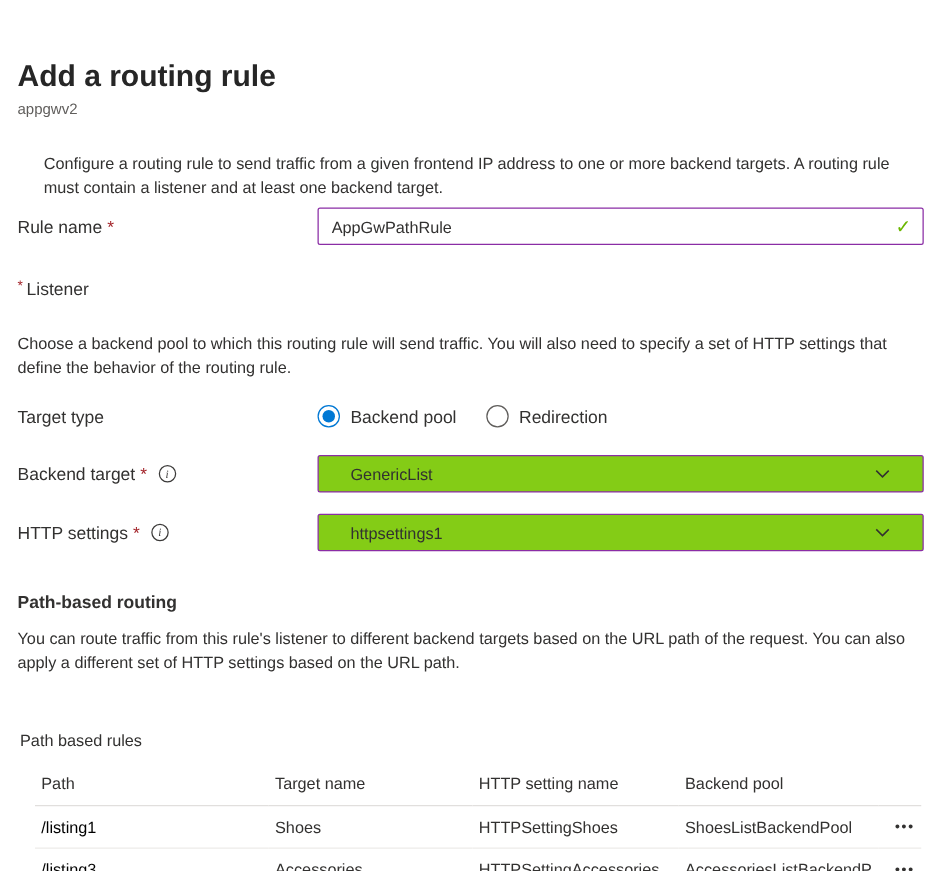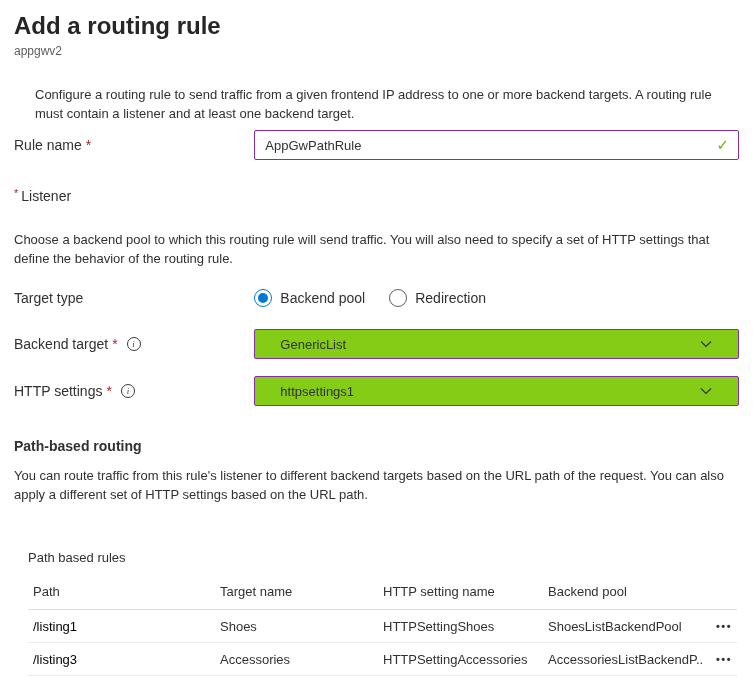--- a/index.html
+++ b/index.html
@@ -6,21 +6,21 @@
   html, body { width: 753px; height: 697px; }
   body {
     font-family: "Liberation Sans", "DejaVu Sans", sans-serif;
     background: #ffffff;
     color: #323130;
     overflow: hidden;
   }
   .page { padding: 12px 14px 0 14px; width: 753px; }
 
   
-  .title { font-size: 24px; font-weight: 600; line-height: 28px; color: #262626; }
+  .title { font-size: 24px; font-weight: 600; line-height: 28px; color: #262626; margin-top: 36px; }
   .subtitle { font-size: 12px; color: #605e5c; margin-top: 4px; }
   .intro { font-size: 13px; line-height: 19px; margin-top: 27px; max-width: 722px; color: #323130; margin-left: 21px; }
 
   
   .form-row { display: flex; align-items: center; }
   .form-label-cell { width: 244px; font-size: 14px; color: #323130; display: flex; align-items: center; }
   .required { color: #a4262c; margin-left: 4px; }
   .field-cell { width: 492px; position: relative; }
 
   .row-rulename { margin-top: 7px; }
@@ -67,21 +67,21 @@
     width: 100%; height: 30px; border: 1px solid #8a2da5; border-radius: 2px;
     display: flex; align-items: center; justify-content: space-between;
     padding: 0 25px; font-size: 13px; color: #323130; cursor: pointer; background: #84cc16;
   }
   .chevron { width: 14px; height: 14px; flex: none; }
 
   
   .section-heading { font-size: 14px; font-weight: 700; margin-top: 32px; color: #323130; }
   .pbr-desc { font-size: 13px; line-height: 19px; margin-top: 12px; max-width: 722px; }
 
-  .table-label { font-size: 13px; color: #323130; margin-top: 46px; margin-left: 14px; }
+  .table-label { font-size: 13px; color: #323130; margin-top: 46px; margin-left: 2px; }
 
   table.rules { border-collapse: collapse; margin: 10px 0 0 14px; width: 709px; table-layout: fixed; }
   table.rules th {
     text-align: left; font-weight: 400; font-size: 13px; color: #323130;
     padding: 9px 5px 10px 5px; border-bottom: 1px solid #e1dfdd;
   }
   table.rules td {
     font-size: 13px; color: #323130; padding: 8px 5px; height: 31px;
     border-bottom: 1px solid #edebe9; white-space: nowrap; overflow: hidden;
   }

